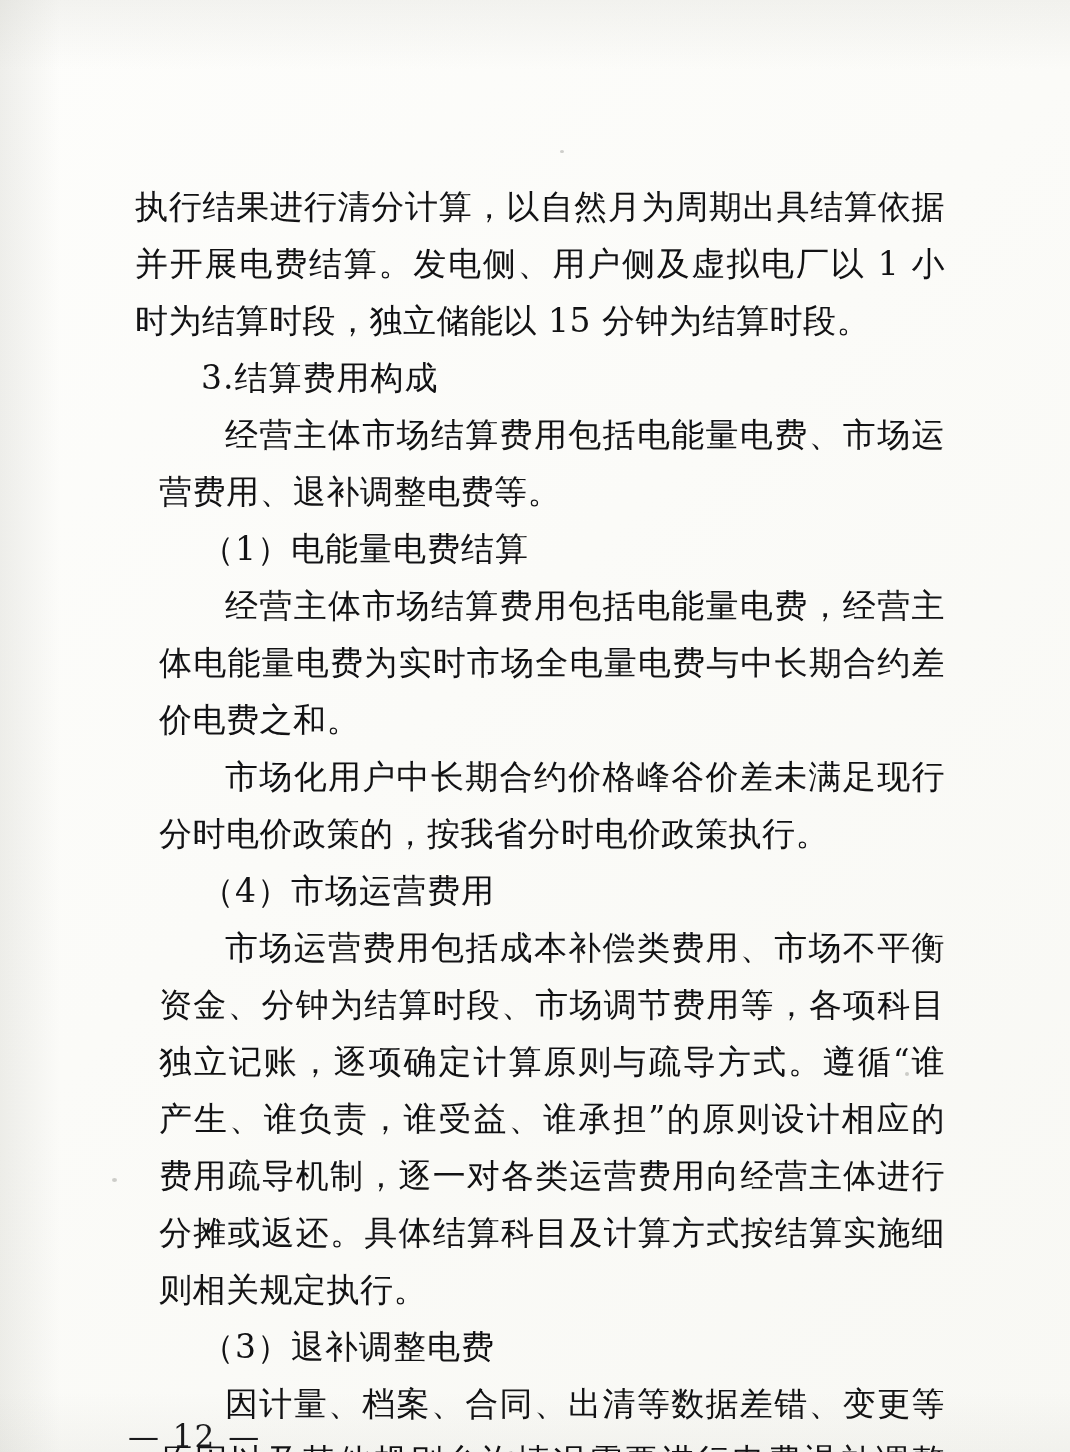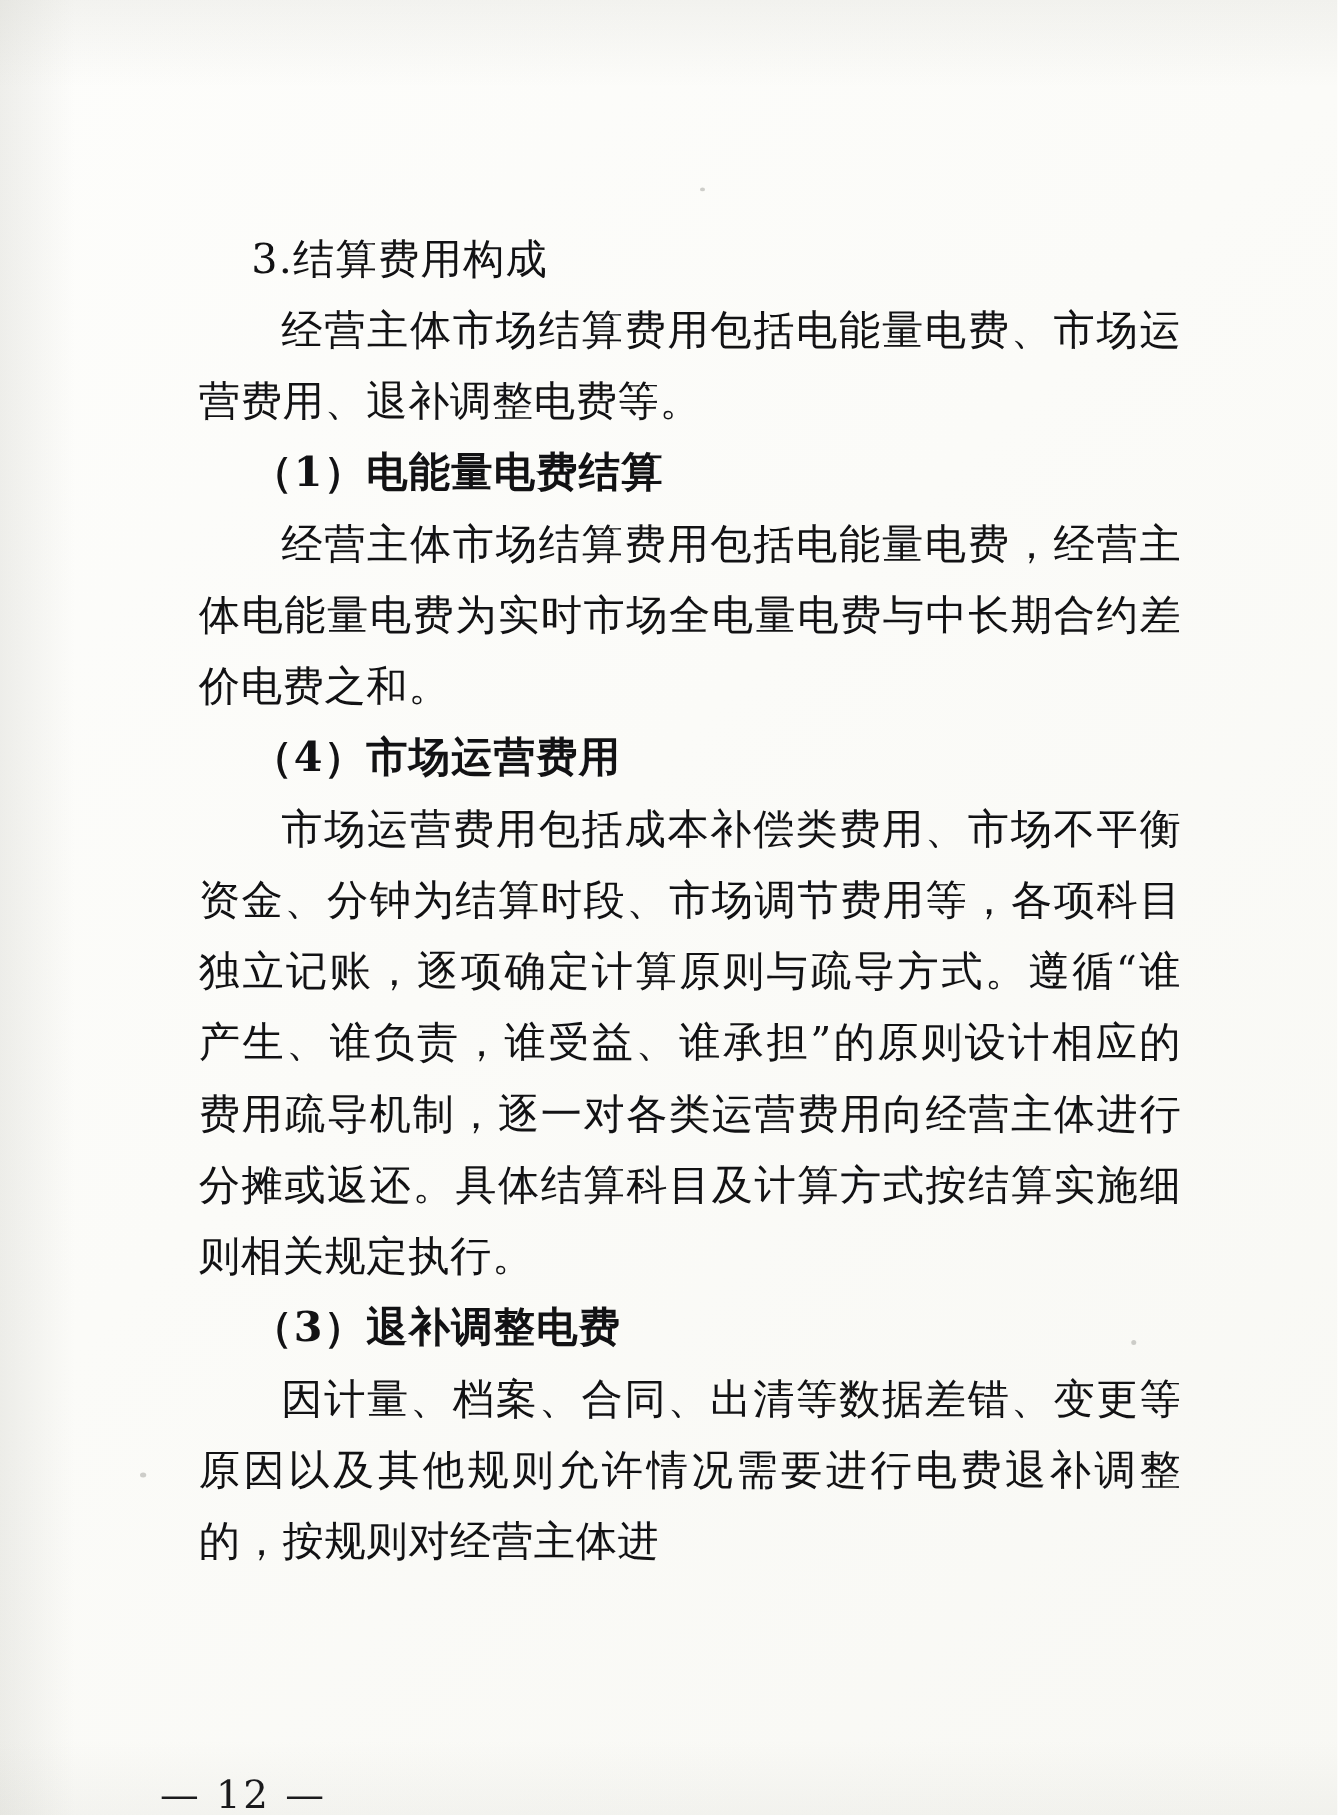--- a/index.html
+++ b/index.html
@@ -53,21 +53,21 @@
     margin-left: 24px;
   }
 
   p.heading {
     font-weight: normal;
     text-indent: 66px;
     letter-spacing: 1px;
   }
 
   p.subheading {
-    font-weight: bold;
+    font-weight: normal;
     text-indent: 66px;
     letter-spacing: 1px;
   }
 
   .para-block {
     margin-bottom: 0;
   }
 
   .footer {
     position: absolute;
@@ -119,29 +119,31 @@
     <div class="edge-shade-left"></div>
     <div class="edge-shade-top"></div>
     <div class="edge-shade-bottom"></div>
 
     <div class="speck" style="left:112px; top:1178px; width:5px; height:4px;"></div>
     <div class="speck" style="left:560px; top:150px; width:4px; height:3px;"></div>
     <div class="speck" style="left:905px; top:1072px; width:4px; height:4px;"></div>
 
     <div class="content">
 
+      <p class="para-block">执行结果进行清分计算，以自然月为周期出具结算依据并开展电费结算。发电侧、用户侧及虚拟电厂以 1 小时为结算时段，独立储能以 15 分钟为结算时段。</p>
 
       <p class="heading para-block">3.结算费用构成</p>
 
       <p class="indent para-block">经营主体市场结算费用包括电能量电费、市场运营费用、退补调整电费等。</p>
 
       <p class="subheading para-block">（1）电能量电费结算</p>
 
       <p class="indent para-block">经营主体市场结算费用包括电能量电费，经营主体电能量电费为实时市场全电量电费与中长期合约差价电费之和。</p>
 
+      <p class="indent para-block">市场化用户中长期合约价格峰谷价差未满足现行分时电价政策的，按我省分时电价政策执行。</p>
 
       <p class="subheading para-block">（4）市场运营费用</p>
 
       <p class="indent para-block">市场运营费用包括成本补偿类费用、市场不平衡资金、分钟为结算时段、市场调节费用等，各项科目独立记账，逐项确定计算原则与疏导方式。遵循“谁产生、谁负责，谁受益、谁承担”的原则设计相应的费用疏导机制，逐一对各类运营费用向经营主体进行分摊或返还。具体结算科目及计算方式按结算实施细则相关规定执行。</p>
 
       <p class="subheading para-block">（3）退补调整电费</p>
 
       <p class="indent para-block">因计量、档案、合同、出清等数据差错、变更等原因以及其他规则允许情况需要进行电费退补调整的，按规则对经营主体进</p>
 
     </div>

